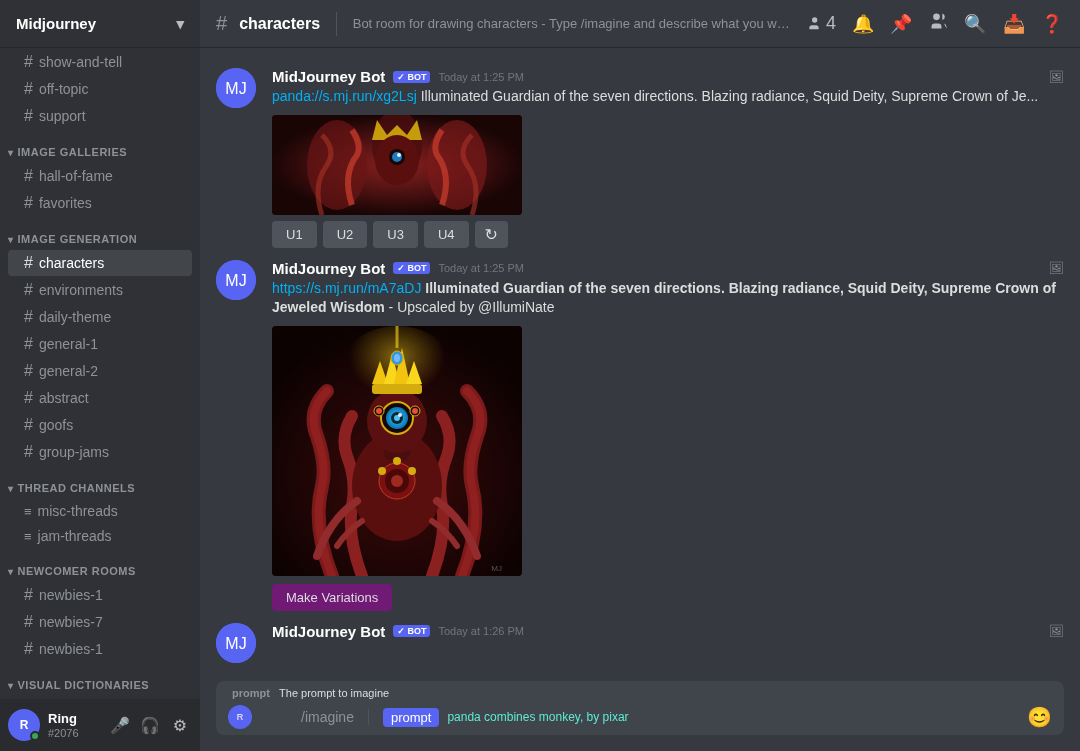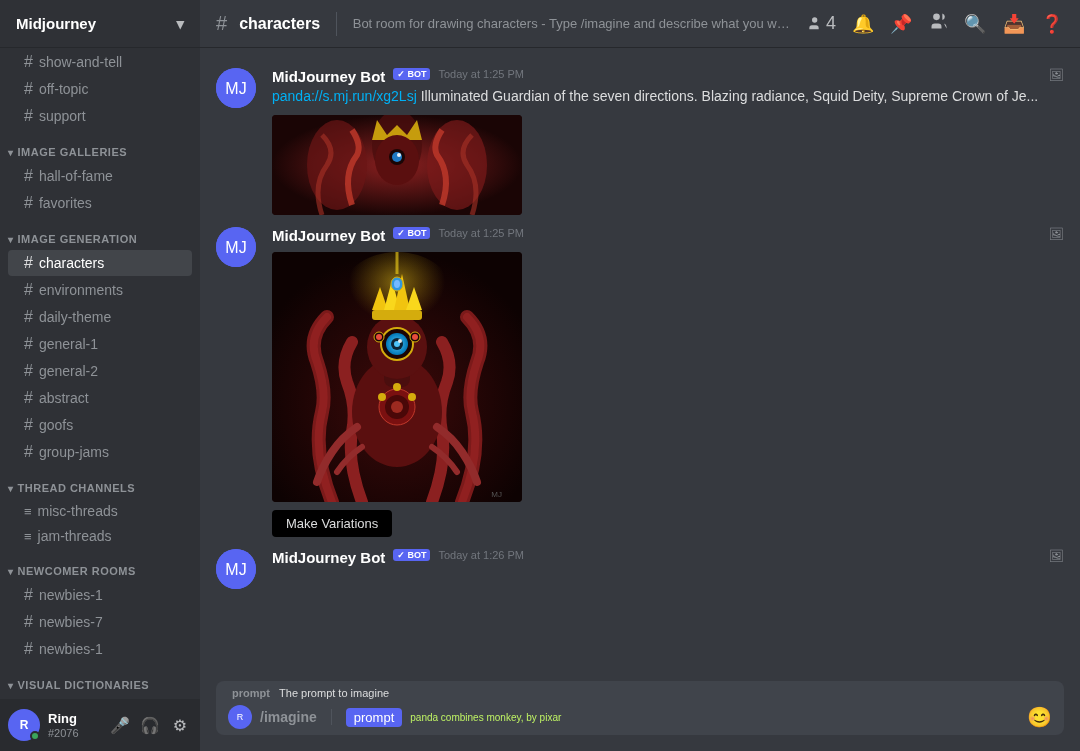--- a/index.html
+++ b/index.html
@@ -163,21 +163,21 @@
       width: 40px; height: 40px;
       border-radius: 50%;
       background: #5865f2;
       flex-shrink: 0;
       display: flex; align-items: center; justify-content: center;
       overflow: hidden;
     }
     .avatar-msg svg { width: 100%; height: 100%; }
 
     .msg-content { flex: 1; }
-    .msg-header { display: flex; align-items: flex-start; gap: 8px; margin-bottom: 2px; }
+    .msg-header { display: flex; align-items: center; gap: 8px; margin-bottom: 2px; }
     .msg-author { font-weight: 600; font-size: 15px; color: #fff; }
     .msg-timestamp { font-size: 11px; color: #72767d; }
     .msg-text { color: #dcddde; font-size: 14px; line-height: 1.4; }
     .msg-text a { color: #00b0f4; text-decoration: none; }
 
     
     .upscale-buttons {
       display: flex;
       gap: 6px;
       margin-top: 6px;
@@ -190,21 +190,21 @@
       border-radius: 4px;
       padding: 4px 14px;
       font-size: 13px;
       cursor: pointer;
       font-weight: 500;
     }
     .upscale-btn.refresh { font-size: 16px; padding: 4px 10px; }
 
     
     .make-variations-btn {
-      background: #000000;
+      background: #701a75;
       color: #dcddde;
       border: none;
       border-radius: 4px;
       padding: 6px 14px;
       font-size: 13px;
       cursor: pointer;
       font-weight: 500;
       margin-top: 8px;
     }
 
@@ -245,39 +245,40 @@
       width: 24px; height: 24px;
       border-radius: 50%;
       background: #5865f2;
       flex-shrink: 0;
       display: flex; align-items: center; justify-content: center;
       font-size: 9px; color: #fff;
     }
     .slash-command {
       color: #8e9297;
       font-size: 14px;
-      font-weight: 700;
-      flex-shrink: 0;
+      font-weight: 400;
+      flex-shrink: 0;
+      margin-left: 41px;
     }
     .prompt-tag {
       background: #5865f2;
       color: #fff;
       border-radius: 4px;
       padding: 2px 8px;
       font-size: 13px;
       font-weight: 500;
       flex-shrink: 0;
     }
     #message-input {
       flex: 1;
       background: transparent;
       border: none;
       outline: none;
-      color: #bef264;
-      font-size: 10px;
+      color: #5eead4;
+      font-size: 12px;
       caret-color: #fff;
     }
     #message-input::placeholder { color: #8e9297; }
     .emoji-btn {
       color: #b9bbbe;
       cursor: pointer;
       font-size: 20px;
       flex-shrink: 0;
     }
 
@@ -495,37 +496,49 @@
 
               <ellipse cx="125" cy="45" rx="22" ry="25" fill="#5a0f0f"></ellipse>
 
               <circle cx="125" cy="42" r="8" fill="#1a0505"></circle>
               <circle cx="125" cy="42" r="5" fill="#2196f3" opacity="0.8"></circle>
               <circle cx="127" cy="40" r="2" fill="#fff" opacity="0.9"></circle>
             </svg>
           </div>
         </div>
 
+        <div class="upscale-buttons">
+          <button class="upscale-btn">U1</button>
+          <button class="upscale-btn">U2</button>
+          <button class="upscale-btn">U3</button>
+          <button class="upscale-btn">U4</button>
+          <button class="upscale-btn refresh">↻</button>
+        </div>
 
       </div>
     </div>
 
     <div class="message-group">
       <div class="avatar-msg">
         <svg viewBox="0 0 40 40" xmlns="http://www.w3.org/2000/svg">
           <rect width="40" height="40" fill="#5865f2"></rect>
           <text x="20" y="26" text-anchor="middle" font-size="16" fill="white">MJ</text>
         </svg>
       </div>
       <div class="msg-content">
         <div class="msg-header">
           <span class="msg-author">MidJourney Bot</span>
           <span class="bot-verified">✓ BOT</span>
           <span class="msg-timestamp">Today at 1:25 PM</span>
           <span style="margin-left:auto; color:#8e9297; cursor:pointer; font-size:12px;">🖼</span>
+        </div>
+        <div class="msg-text">
+          <a href="#">https://s.mj.run/mA7aDJ</a>
+          <strong>Illuminated Guardian of the seven directions. Blazing radiance, Squid Deity, Supreme Crown of Jeweled Wisdom</strong>
+          - Upscaled by @IllumiNate
         </div>
         
         <div class="generated-image">
           <svg viewBox="0 0 250 250" width="250" height="250" xmlns="http://www.w3.org/2000/svg">
             <defs>
               <radialGradient id="bg_grad" cx="50%" cy="60%" r="60%">
                 <stop offset="0%" stop-color="#3d0a0a"></stop>
                 <stop offset="100%" stop-color="#0d0202"></stop>
               </radialGradient>
               <radialGradient id="glow_gold" cx="50%" cy="30%" r="40%">

